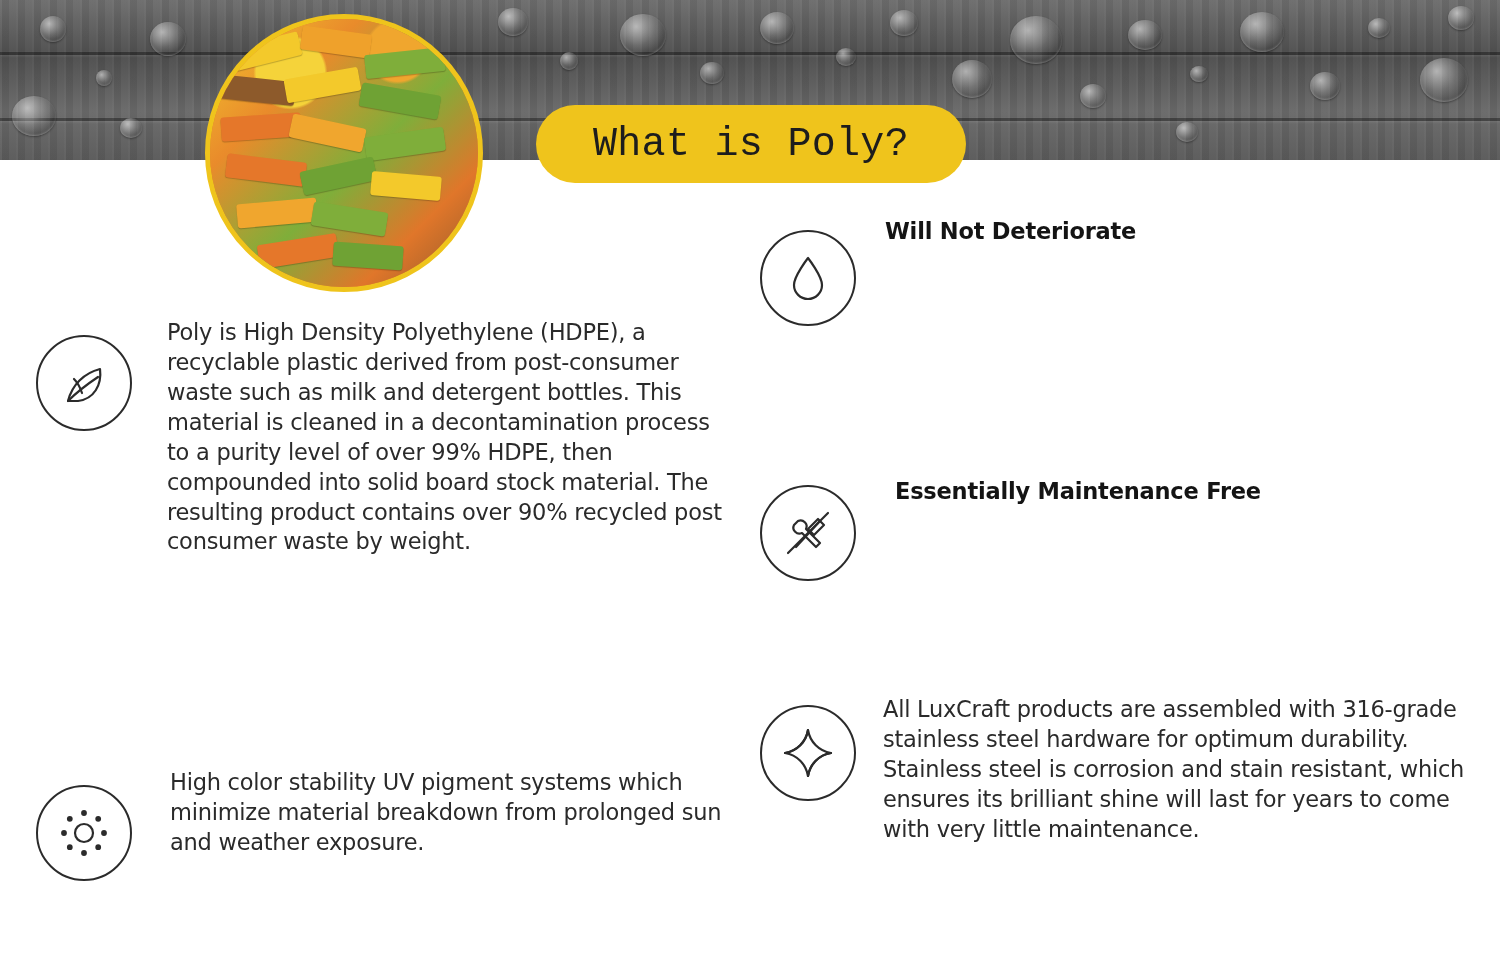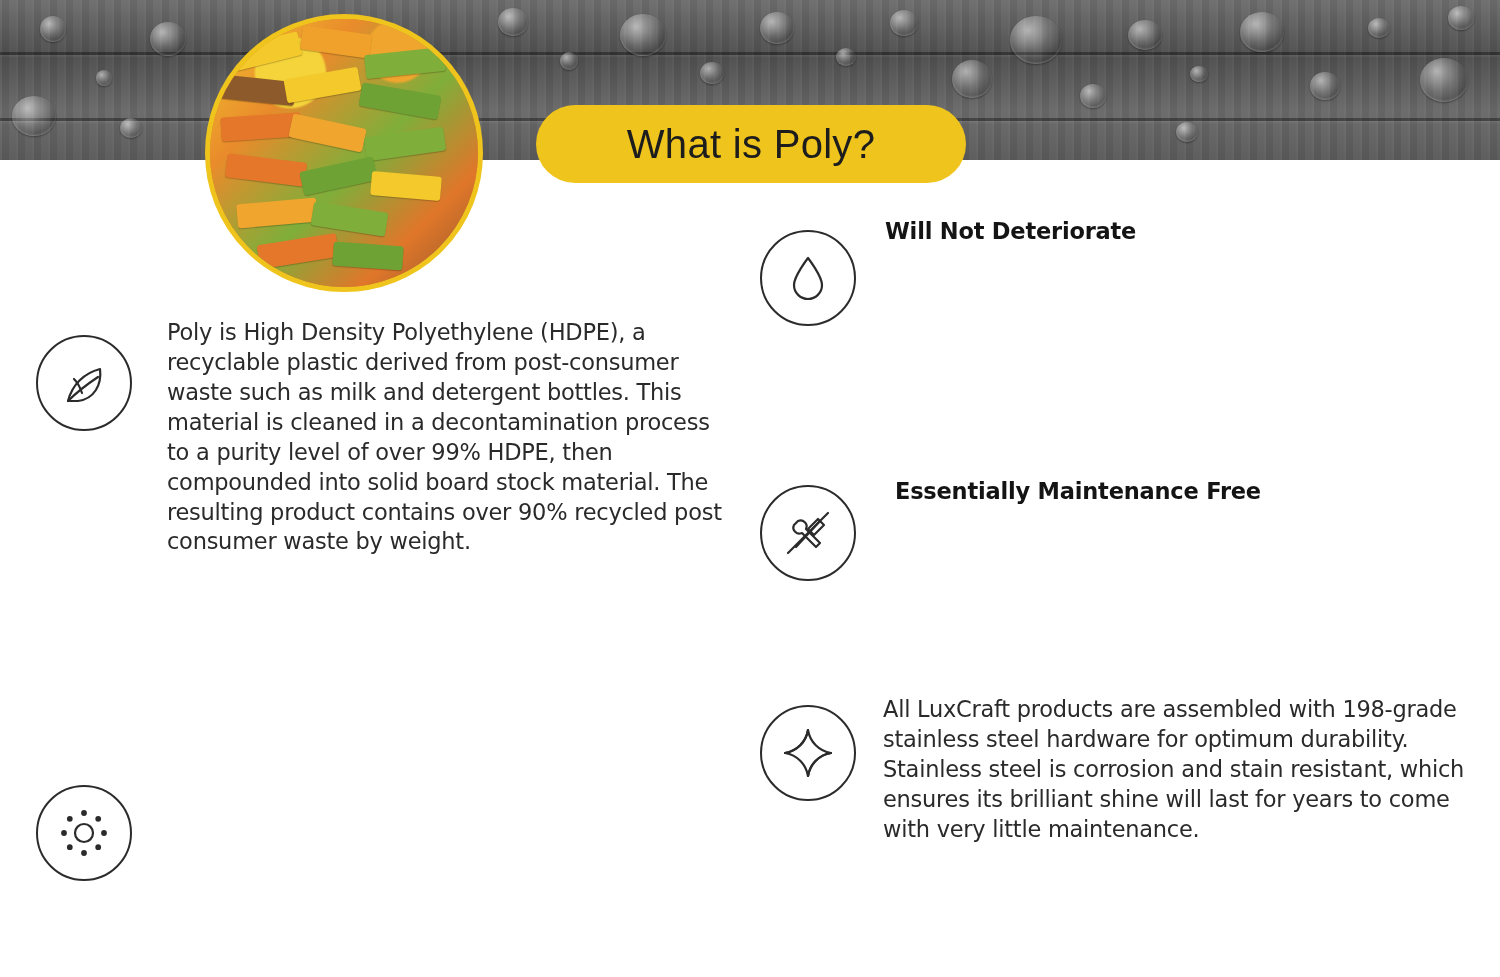--- a/index.html
+++ b/index.html
@@ -58,21 +58,21 @@
     width: 430px;
     height: 78px;
     background: #efc41c;
     border-radius: 40px;
     display: flex;
     align-items: center;
     justify-content: center;
     z-index: 6;
   }
   .title-pill .title-text {
-    font-family: Liberation Sans, sans-serif;
+    font-family: Liberation Mono, monospace;
     font-size: 40px;
     color: #1d1d1d;
     letter-spacing: 0.3px;
     text-align: right;
   }
 
   
   .photo-circle {
     position: absolute;
     top: 14px;
@@ -260,20 +260,21 @@
           <circle cx="29" cy="49" r="1.8" fill="#2b2b2b"></circle>
           <circle cx="9" cy="29" r="1.8" fill="#2b2b2b"></circle>
           <circle cx="49" cy="29" r="1.8" fill="#2b2b2b"></circle>
           <circle cx="14.8" cy="14.8" r="1.8" fill="#2b2b2b"></circle>
           <circle cx="43.2" cy="14.8" r="1.8" fill="#2b2b2b"></circle>
           <circle cx="14.8" cy="43.2" r="1.8" fill="#2b2b2b"></circle>
           <circle cx="43.2" cy="43.2" r="1.8" fill="#2b2b2b"></circle>
         </svg>
       </div>
       <div class="body">
+        <p>High color stability UV pigment systems which minimize material breakdown from prolonged sun and weather exposure.</p>
       </div>
     </div>
 
   </div>
 
   <div class="col-right">
 
     <div class="feature" id="f-det">
       <div class="icon-wrap">
         <svg class="ico" width="52" height="52" viewBox="0 0 52 52" fill="none" stroke="#2b2b2b" stroke-width="2.2" stroke-linecap="round" stroke-linejoin="round">
@@ -301,18 +302,18 @@
 
     <div class="feature" id="f-fas">
       <div class="icon-wrap">
         <svg class="ico" width="58" height="58" viewBox="0 0 58 58" fill="none" stroke="#2b2b2b" stroke-width="2.2" stroke-linecap="round" stroke-linejoin="round">
           <path d="M29 6 C31 18 40 27 52 29 C40 31 31 40 29 52 C27 40 18 31 6 29 C18 27 27 18 29 6 Z"></path>
           <path d="M29 6 C27 18 18 27 6 29"></path>
           <path d="M29 52 C31 40 40 31 52 29"></path>
         </svg>
       </div>
       <div class="body">
-        <p>All LuxCraft products are assembled with 198-grade stainless steel hardware for optimum durability. Stainless steel is corrosion and stain resistant, which ensures its brilliant shine will last for years to come with very little maintenance.</p>
+        <p>All LuxCraft products are assembled with 316-grade stainless steel hardware for optimum durability. Stainless steel is corrosion and stain resistant, which ensures its brilliant shine will last for years to come with very little maintenance.</p>
       </div>
     </div>
 
   </div>
 </div>
 
 </body></html>

